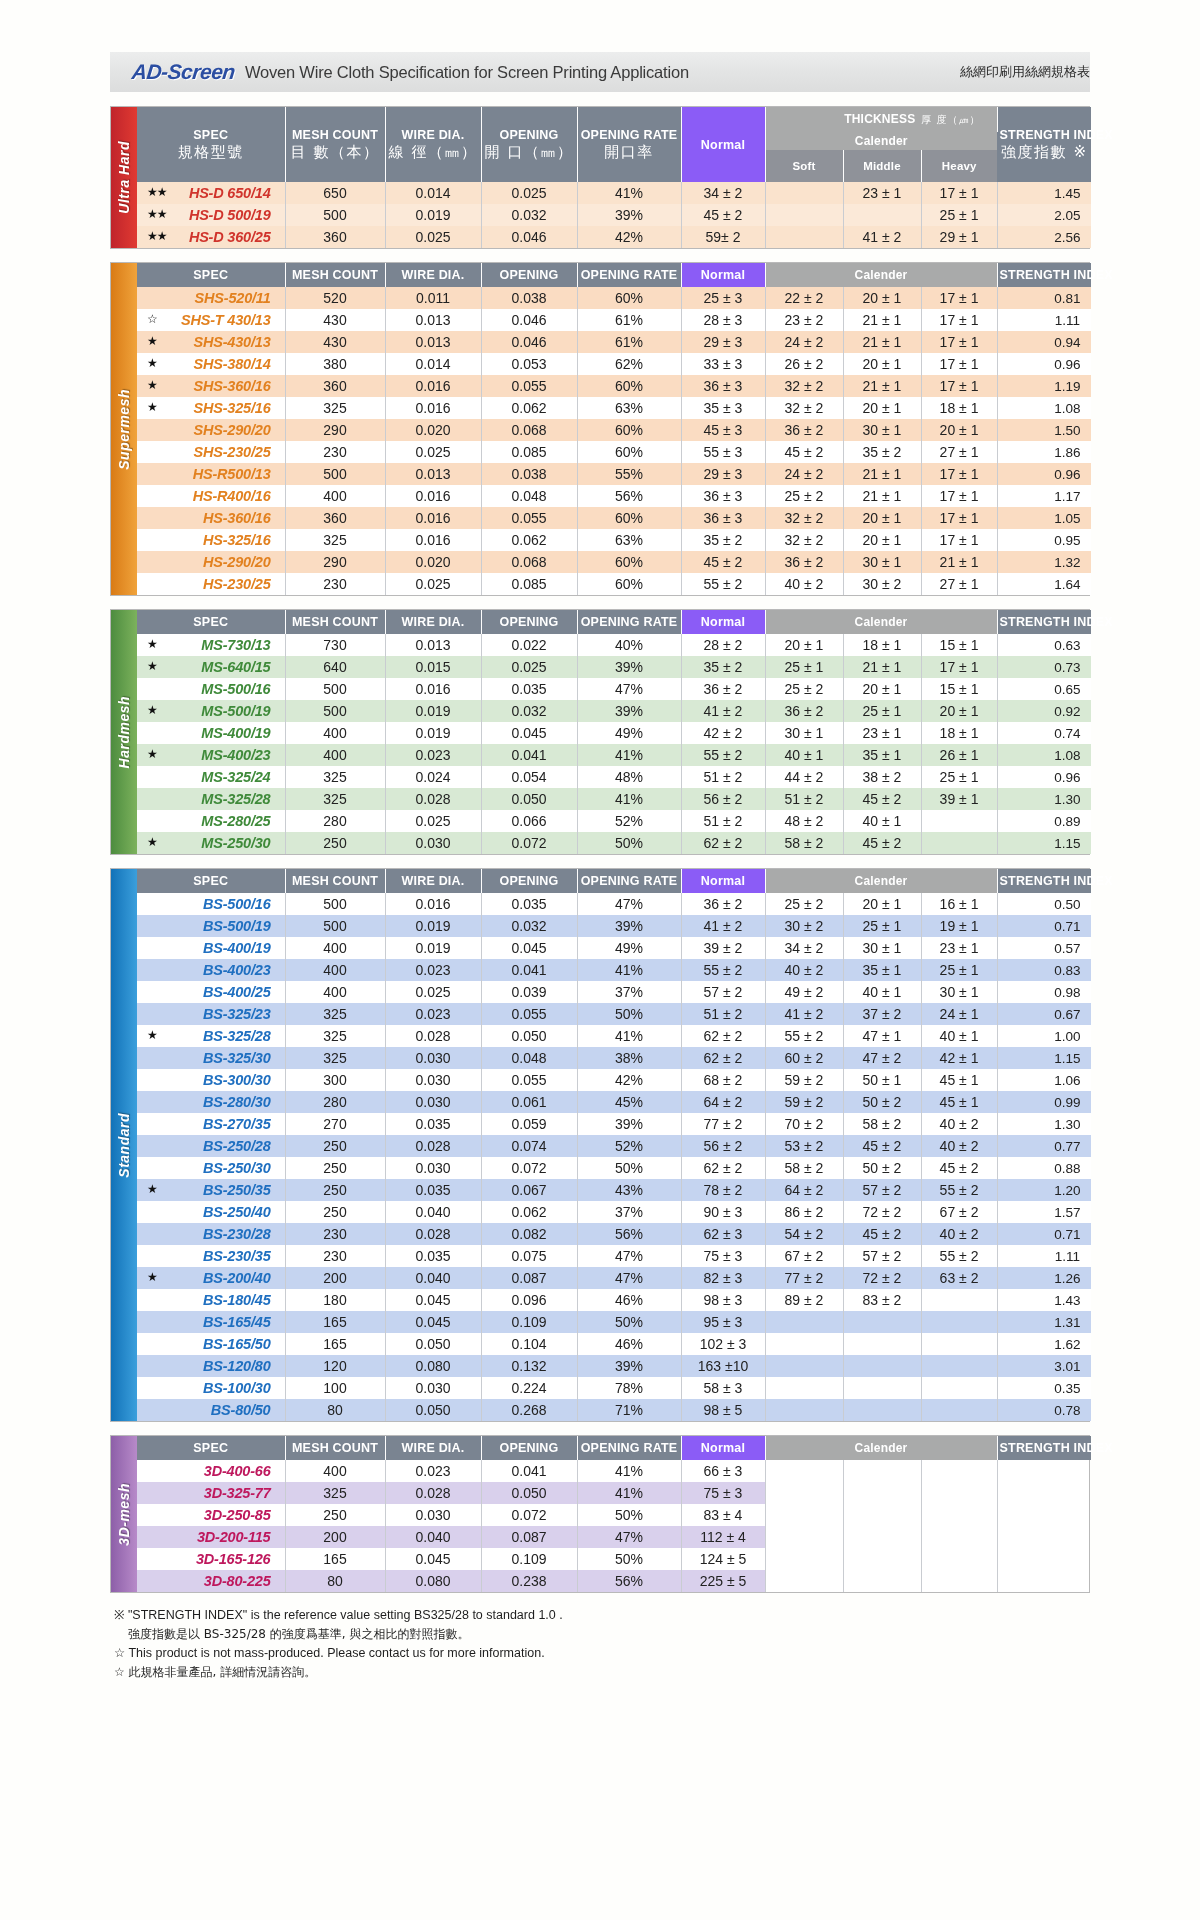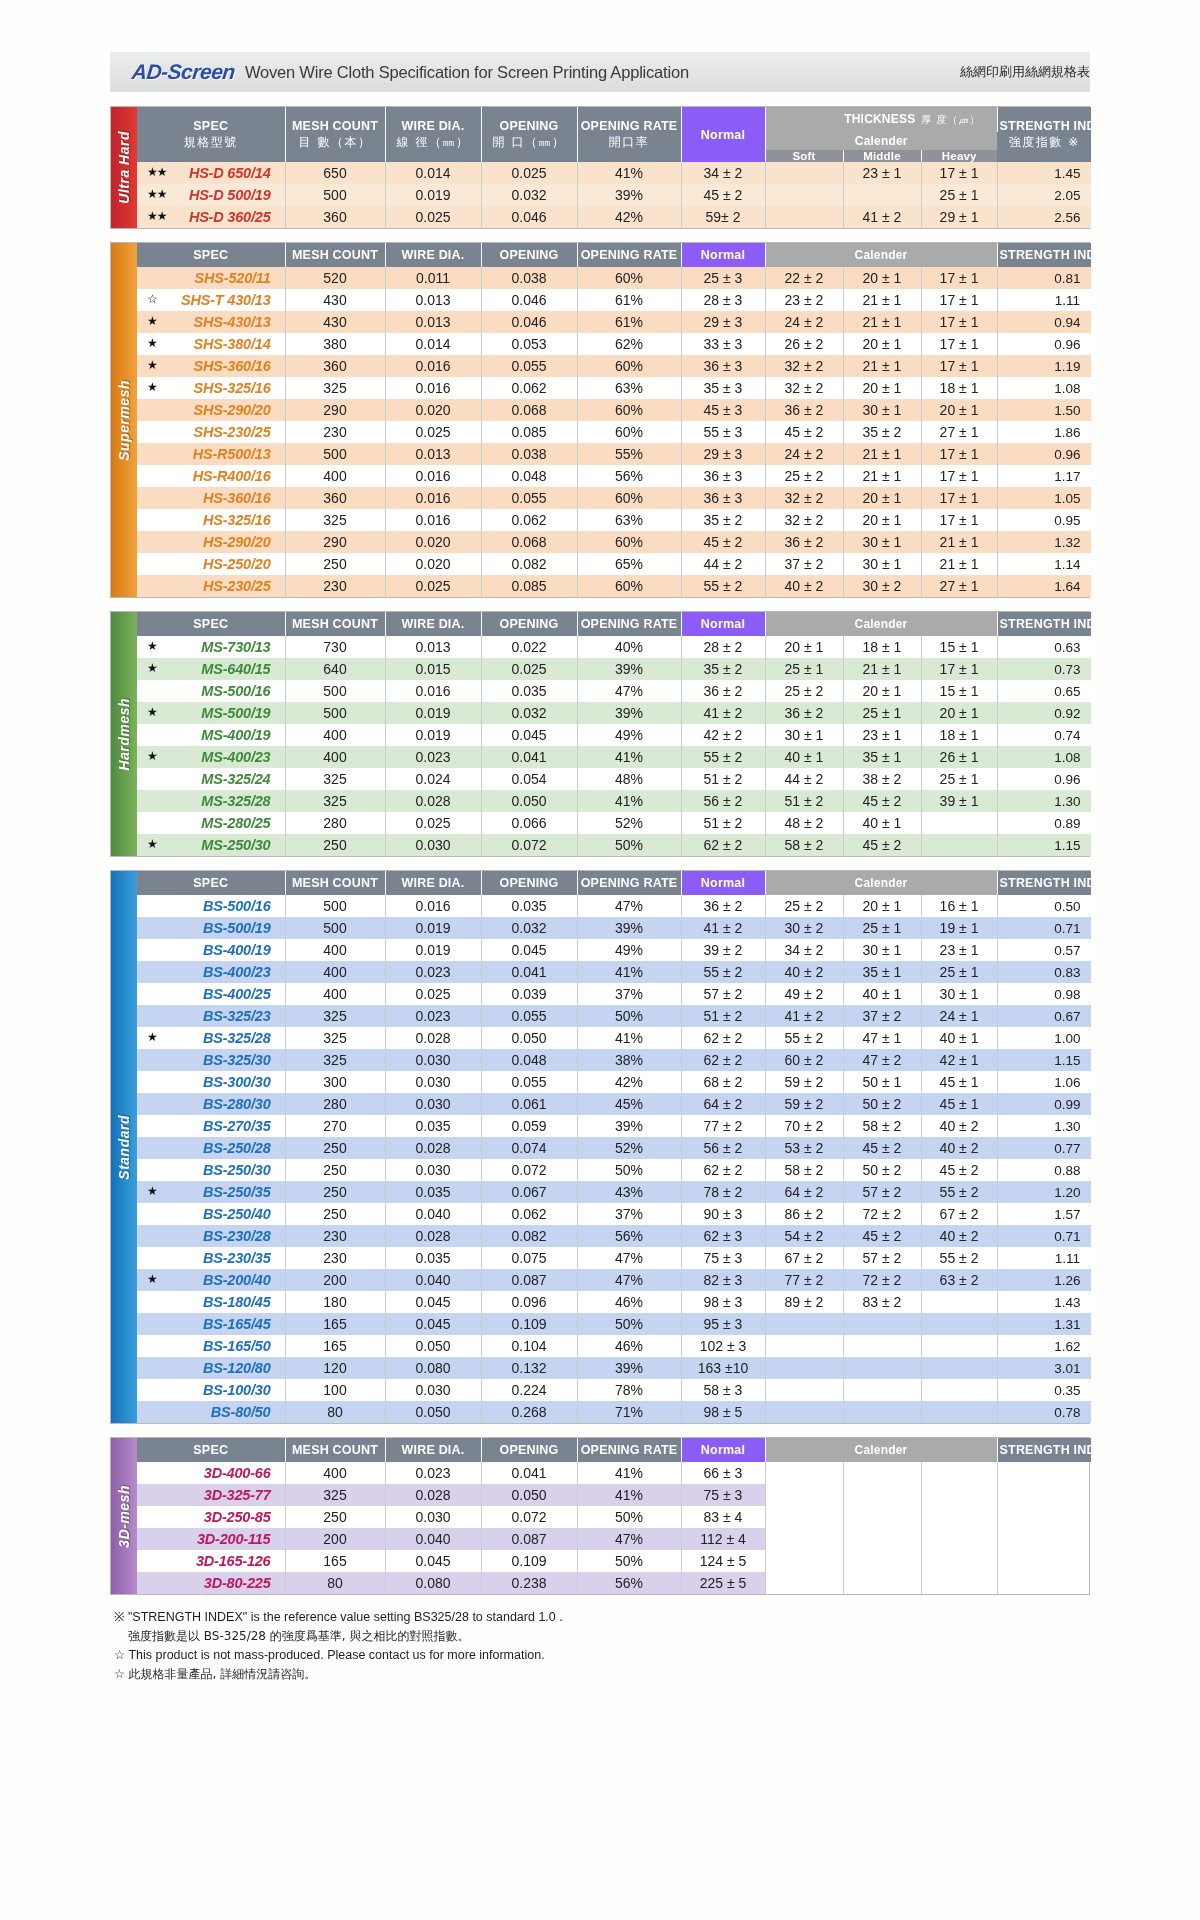--- a/index.html
+++ b/index.html
@@ -104,34 +104,34 @@
     letter-spacing: 0.2px;
     padding: 5px 2px 5px;
     text-align: center;
     border-right: 1px solid #fdfdfd;
     white-space: nowrap;
   }
   thead th:last-child { border-right: none; }
   thead th .cn {
     display: block;
     font-weight: normal;
-    font-size: 12px;
+    font-size: 15px;
     letter-spacing: 1.5px;
     font-family: "DejaVu Sans", sans-serif;
     margin-top: 1px;
   }
   th.grp-cal {
     background: #a9aaaa;
     font-size: 12px;
     padding: 2px;
   }
   th.sub-cal {
     background: #8f9299;
     font-size: 11.5px;
-    padding: 0;
+    padding: 10px;
   }
   th.thick-title {
     background: #a9aaaa;
     font-size: 12px;
     text-align: right;
     padding-right: 16px;
   }
   th.thick-title .cn {
     display: inline;
     font-size: 10px;
@@ -488,32 +488,20 @@
                   <td>0.020</td>
                   <td>0.068</td>
                   <td>60%</td>
                   <td>45 ± 2</td>
                   <td>36 ± 2</td>
                   <td>30 ± 1</td>
                   <td>21 ± 1</td>
                   <td class="str">1.32</td>
                 </tr>
                 <tr>
-                  <td class="spec"><span>HS-250/20</span></td>
-                  <td>250</td>
-                  <td>0.020</td>
-                  <td>0.082</td>
-                  <td>65%</td>
-                  <td>44 ± 2</td>
-                  <td>37 ± 2</td>
-                  <td>30 ± 1</td>
-                  <td>21 ± 1</td>
-                  <td class="str">1.14</td>
-                </tr>
-                <tr>
                   <td class="spec"><span>HS-230/25</span></td>
                   <td>230</td>
                   <td>0.025</td>
                   <td>0.085</td>
                   <td>60%</td>
                   <td>55 ± 2</td>
                   <td>40 ± 2</td>
                   <td>30 ± 2</td>
                   <td>27 ± 1</td>
                   <td class="str">1.64</td>

